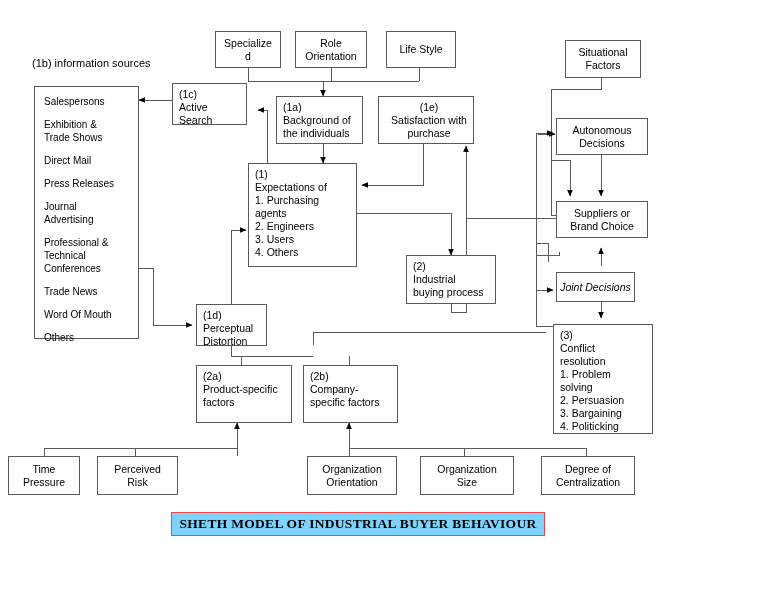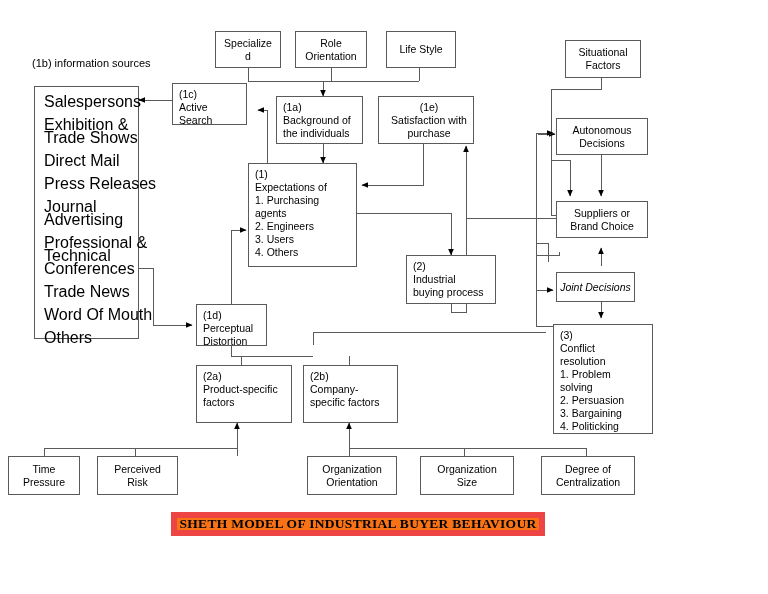--- a/index.html
+++ b/index.html
@@ -37,40 +37,40 @@
     padding:4px 0 0 6px;
   }
   .box .ln{display:block;white-space:pre;}
 
   
   .srcbox{
     position:absolute;
     box-sizing:border-box;
     border:1px solid #5a5a5a;
     background:#ffffff;
-    font-size:16px;
+    font-size:10px;
     line-height:13px;
     padding:8px 0 0 9px;
   }
   .srcbox .src{display:block;margin-bottom:10px;white-space:pre;}
 
   
   .caption{
     position:absolute;
     font-size:11px;
     line-height:13px;
     white-space:nowrap;
   }
 
   
   .title-plaque{
     position:absolute;
     box-sizing:border-box;
-    border:6px solid #ef4444;
-    background:#f97316;
+    border:1px solid #ef4444;
+    background:#7dd3fc;
     display:flex;
     align-items:center;
     justify-content:center;
     font-family:"Liberation Serif", serif;
     font-weight:bold;
     font-size:13.5px;
     letter-spacing:0.3px;
     white-space:nowrap;
   }
 </style>

